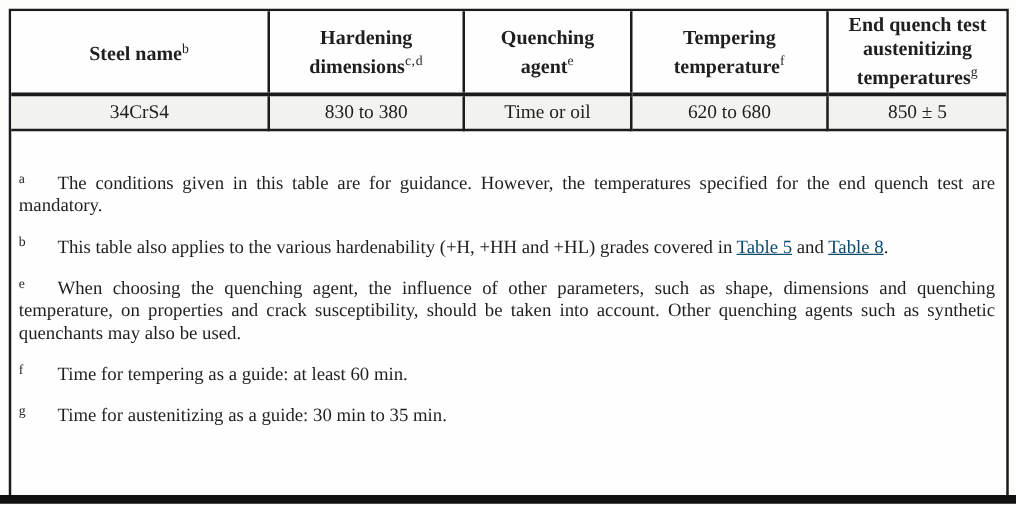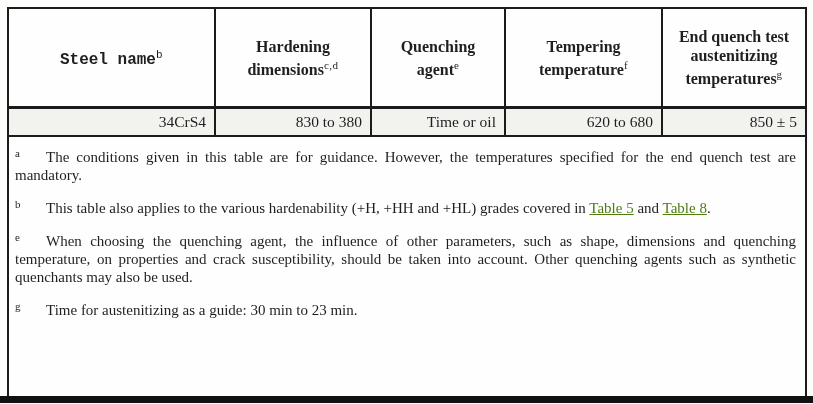--- a/index.html
+++ b/index.html
@@ -41,57 +41,58 @@
     border-top: none;
     border-bottom: 3px solid #1b1b1b;
     font-weight: bold;
     font-size: 16px;
     line-height: 19px;
     text-align: center;
     vertical-align: middle;
     padding: 2px 15px;
     background: #fefefe;
   }
-  .spec-table th:first-child { border-left: none; font-family: Liberation Mono, monospace; }
-  .spec-table th:last-child { border-right: none; padding: 18px 6px; }
+  .spec-table th:first-child { border-left: none; }
+  .spec-table th:last-child { border-right: none; padding: 2px 6px; }
   .spec-table td {
     height: 28px;
     border: 2px solid #1b1b1b;
     border-top: none;
     font-size: 15.5px;
-    text-align: right;
+    text-align: center;
     vertical-align: middle;
     background: #f2f2ef;
     padding: 1px 8px;
   }
   .spec-table td:first-child { border-left: none; }
   .spec-table td:last-child { border-right: none; }
   sup.hdr-sup {
     font-size: 11px;
     font-weight: 500;
     vertical-align: 6px;
     letter-spacing: 0.5px;
   }
   .footnotes {
     padding: 7px 9px 0 6px;
     font-size: 15px;
+    margin-top: 22px;
   }
   .fn {
     text-align: justify;
     line-height: 18px;
     margin-bottom: 11px;
   }
   .fn-marker {
     display: inline-block;
     width: 31px;
     font-size: 11px;
     vertical-align: 5px;
   }
   .fn a {
-    color: #4d7c0f;
+    color: #0c4a6e;
     text-decoration: underline;
     cursor: pointer;
   }
 </style>
 </head>
 <body>
 
 <div class="page">
   <div class="frame">
 
@@ -125,19 +126,20 @@
 
     <div class="footnotes">
       <p class="fn"><span class="fn-marker">a</span><span>The conditions given in this table are for guidance. However, the temperatures specified for the end quench test are mandatory.</span></p>
 
       <p class="fn"><span class="fn-marker">b</span><span>This table also applies to the various hardenability (+H, +HH and +HL) grades covered in </span><a>Table 5</a><span> and </span><a>Table 8</a><span>.</span></p>
 
 
 
       <p class="fn"><span class="fn-marker">e</span><span>When choosing the quenching agent, the influence of other parameters, such as shape, dimensions and quenching temperature, on properties and crack susceptibility, should be taken into account. Other quenching agents such as synthetic quenchants may also be used.</span></p>
 
+      <p class="fn"><span class="fn-marker">f</span><span>Time for tempering as a guide: at least 60 min.</span></p>
 
-      <p class="fn"><span class="fn-marker">g</span><span>Time for austenitizing as a guide: 30 min to 23 min.</span></p>
+      <p class="fn"><span class="fn-marker">g</span><span>Time for austenitizing as a guide: 30 min to 35 min.</span></p>
     </div>
 
   </div>
   <div class="bottom-bar"></div>
 </div>
 
 </body></html>

